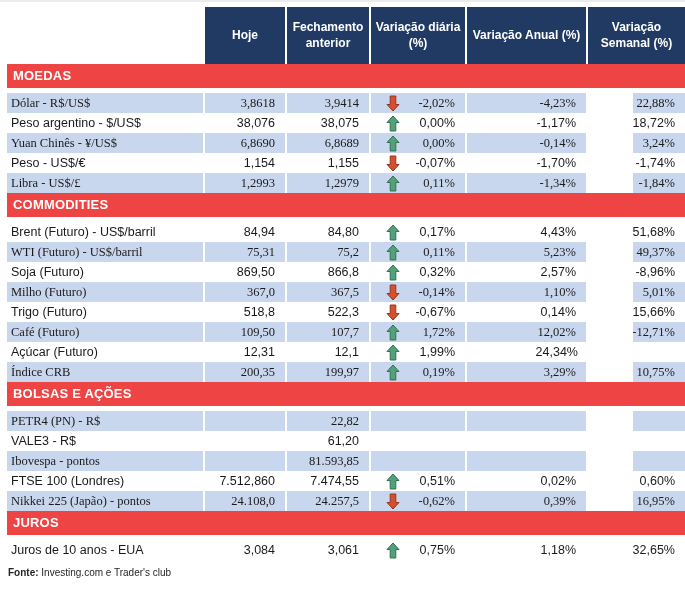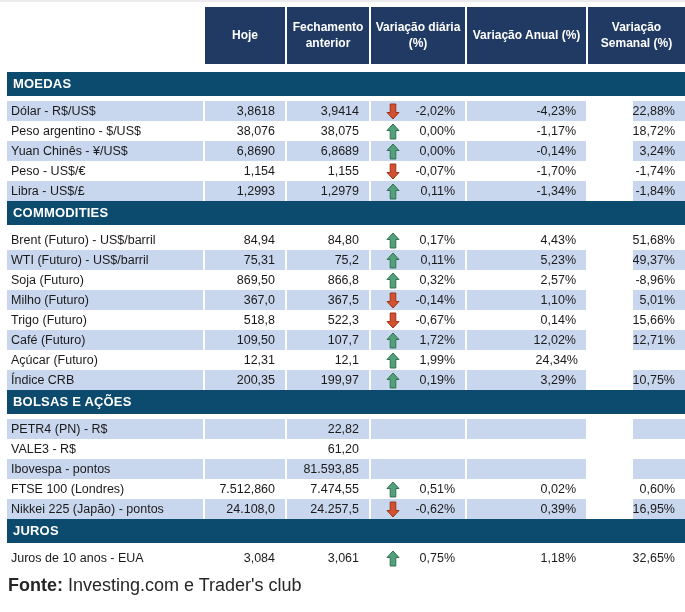--- a/index.html
+++ b/index.html
@@ -12,70 +12,70 @@
   }
   .sheet { width:685px; height:612px; padding-top:3px; border-top:2px solid #ececec; }
 
   .grid-row {
     display:grid;
     grid-template-columns:198px 82px 84px 96px 121px 97px;
     margin-left:7px;
   }
 
   
-  .thead { margin-top:2px; margin-bottom:8px; }
+  .thead { margin-top:2px; margin-bottom:0; }
   .th {
     background:#203A64;
     color:#fff;
     font-weight:bold;
     font-size:12px;
     line-height:1.3;
     height:57px;
     display:flex; align-items:center; justify-content:center;
     text-align:center;
     border-right:2px solid #fff;
     padding:0 4px;
   }
   .th.empty { background:transparent; border-right:none; }
   .th:last-child { border-right:none; }
 
   
   .section-band {
     margin-left:7px;
     height:24px;
-    background:#0c4a6e;
+    background:#ef4444;
     color:#ffffff;
     font-weight:bold;
     font-size:13px;
     line-height:24px;
     padding-left:6px;
     letter-spacing:0.2px;
     margin-bottom:5px;
   }
 
   
   .row { height:20px; font-size:12.5px; }
   .cell {
     display:flex; align-items:center;
     border-right:2px solid #ffffff;
     padding:0 10px 0 4px;
     white-space:nowrap;
     overflow:hidden;
   }
   .cell:last-child { border-right:none;margin-left:45px; }
   .cell.num { justify-content:flex-end; }
-  .row.blue .cell { background:#C9D7EE; }
+  .row.blue .cell { background:#C9D7EE;font-family:Liberation Serif, serif; }
   .row.white .cell { background:#ffffff; }
   .cell.diaria { justify-content:space-between; padding-left:15px; }
   .cell.diaria .pct { text-align:right; }
   .arrow { width:14px; height:17px; display:flex; align-items:center; }
   .arrow svg { display:block; }
   .arrow.none { visibility:hidden; }
 
-  .footer { margin-left:8px; margin-top:7px; font-size:18px; color:#262626; }
+  .footer { margin-left:8px; margin-top:7px; font-size:10px; color:#262626; }
   .footer .bold { font-weight:bold; }
 </style>
 </head>
 <body>
 
 <div class="sheet">
 
   <div class="grid-row thead">
     <div class="th empty"></div>
     <div class="th">Hoje</div>

